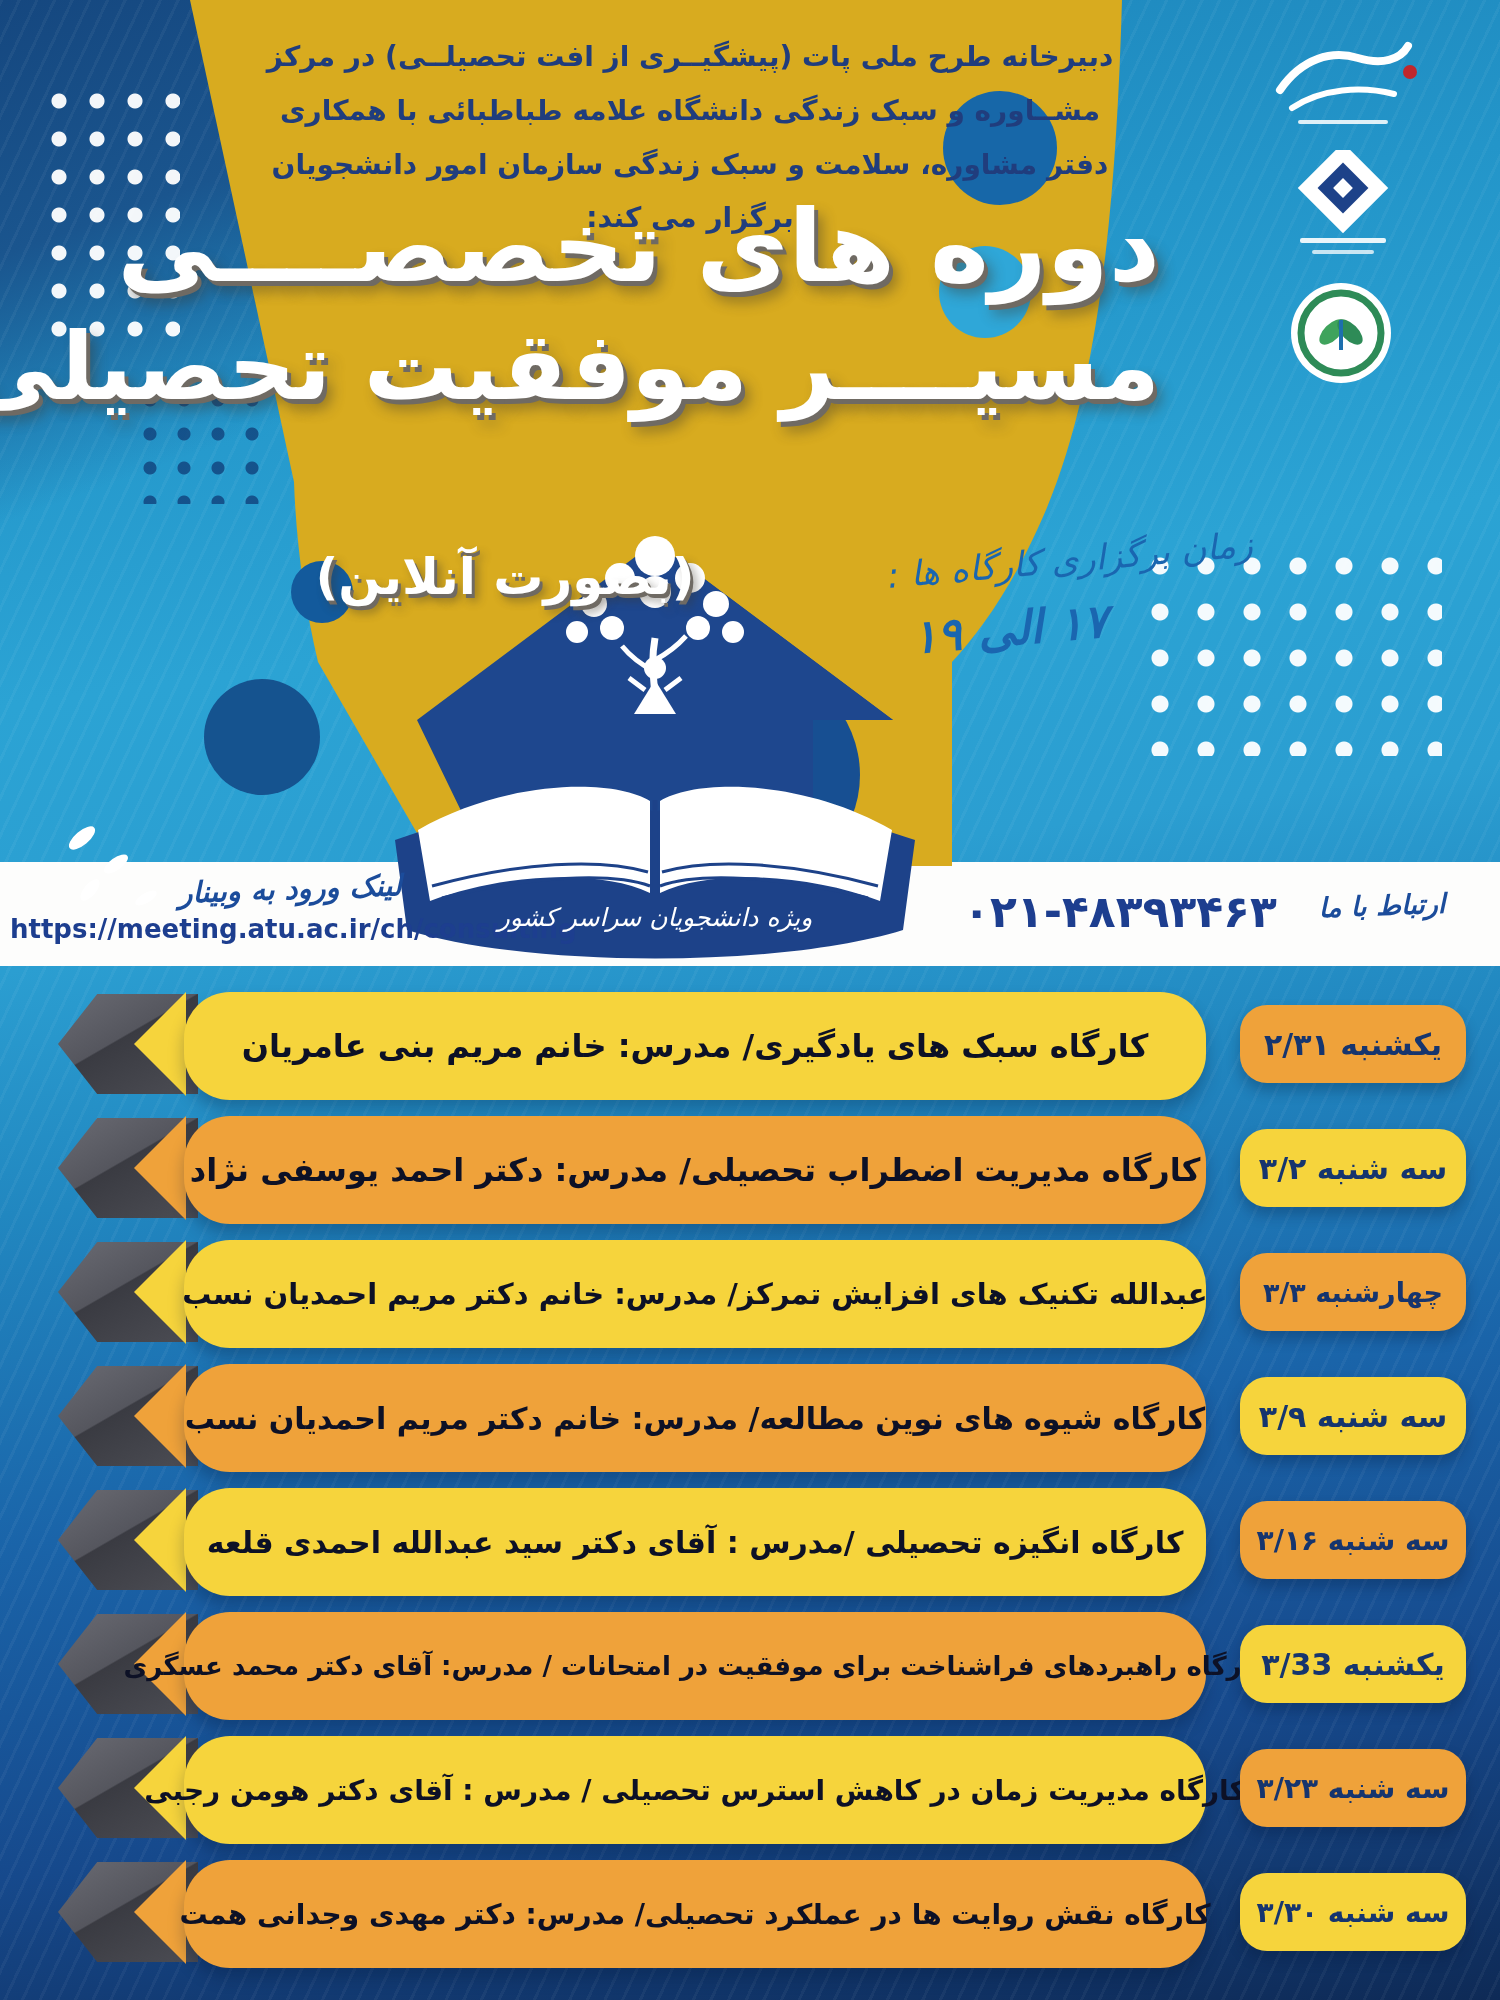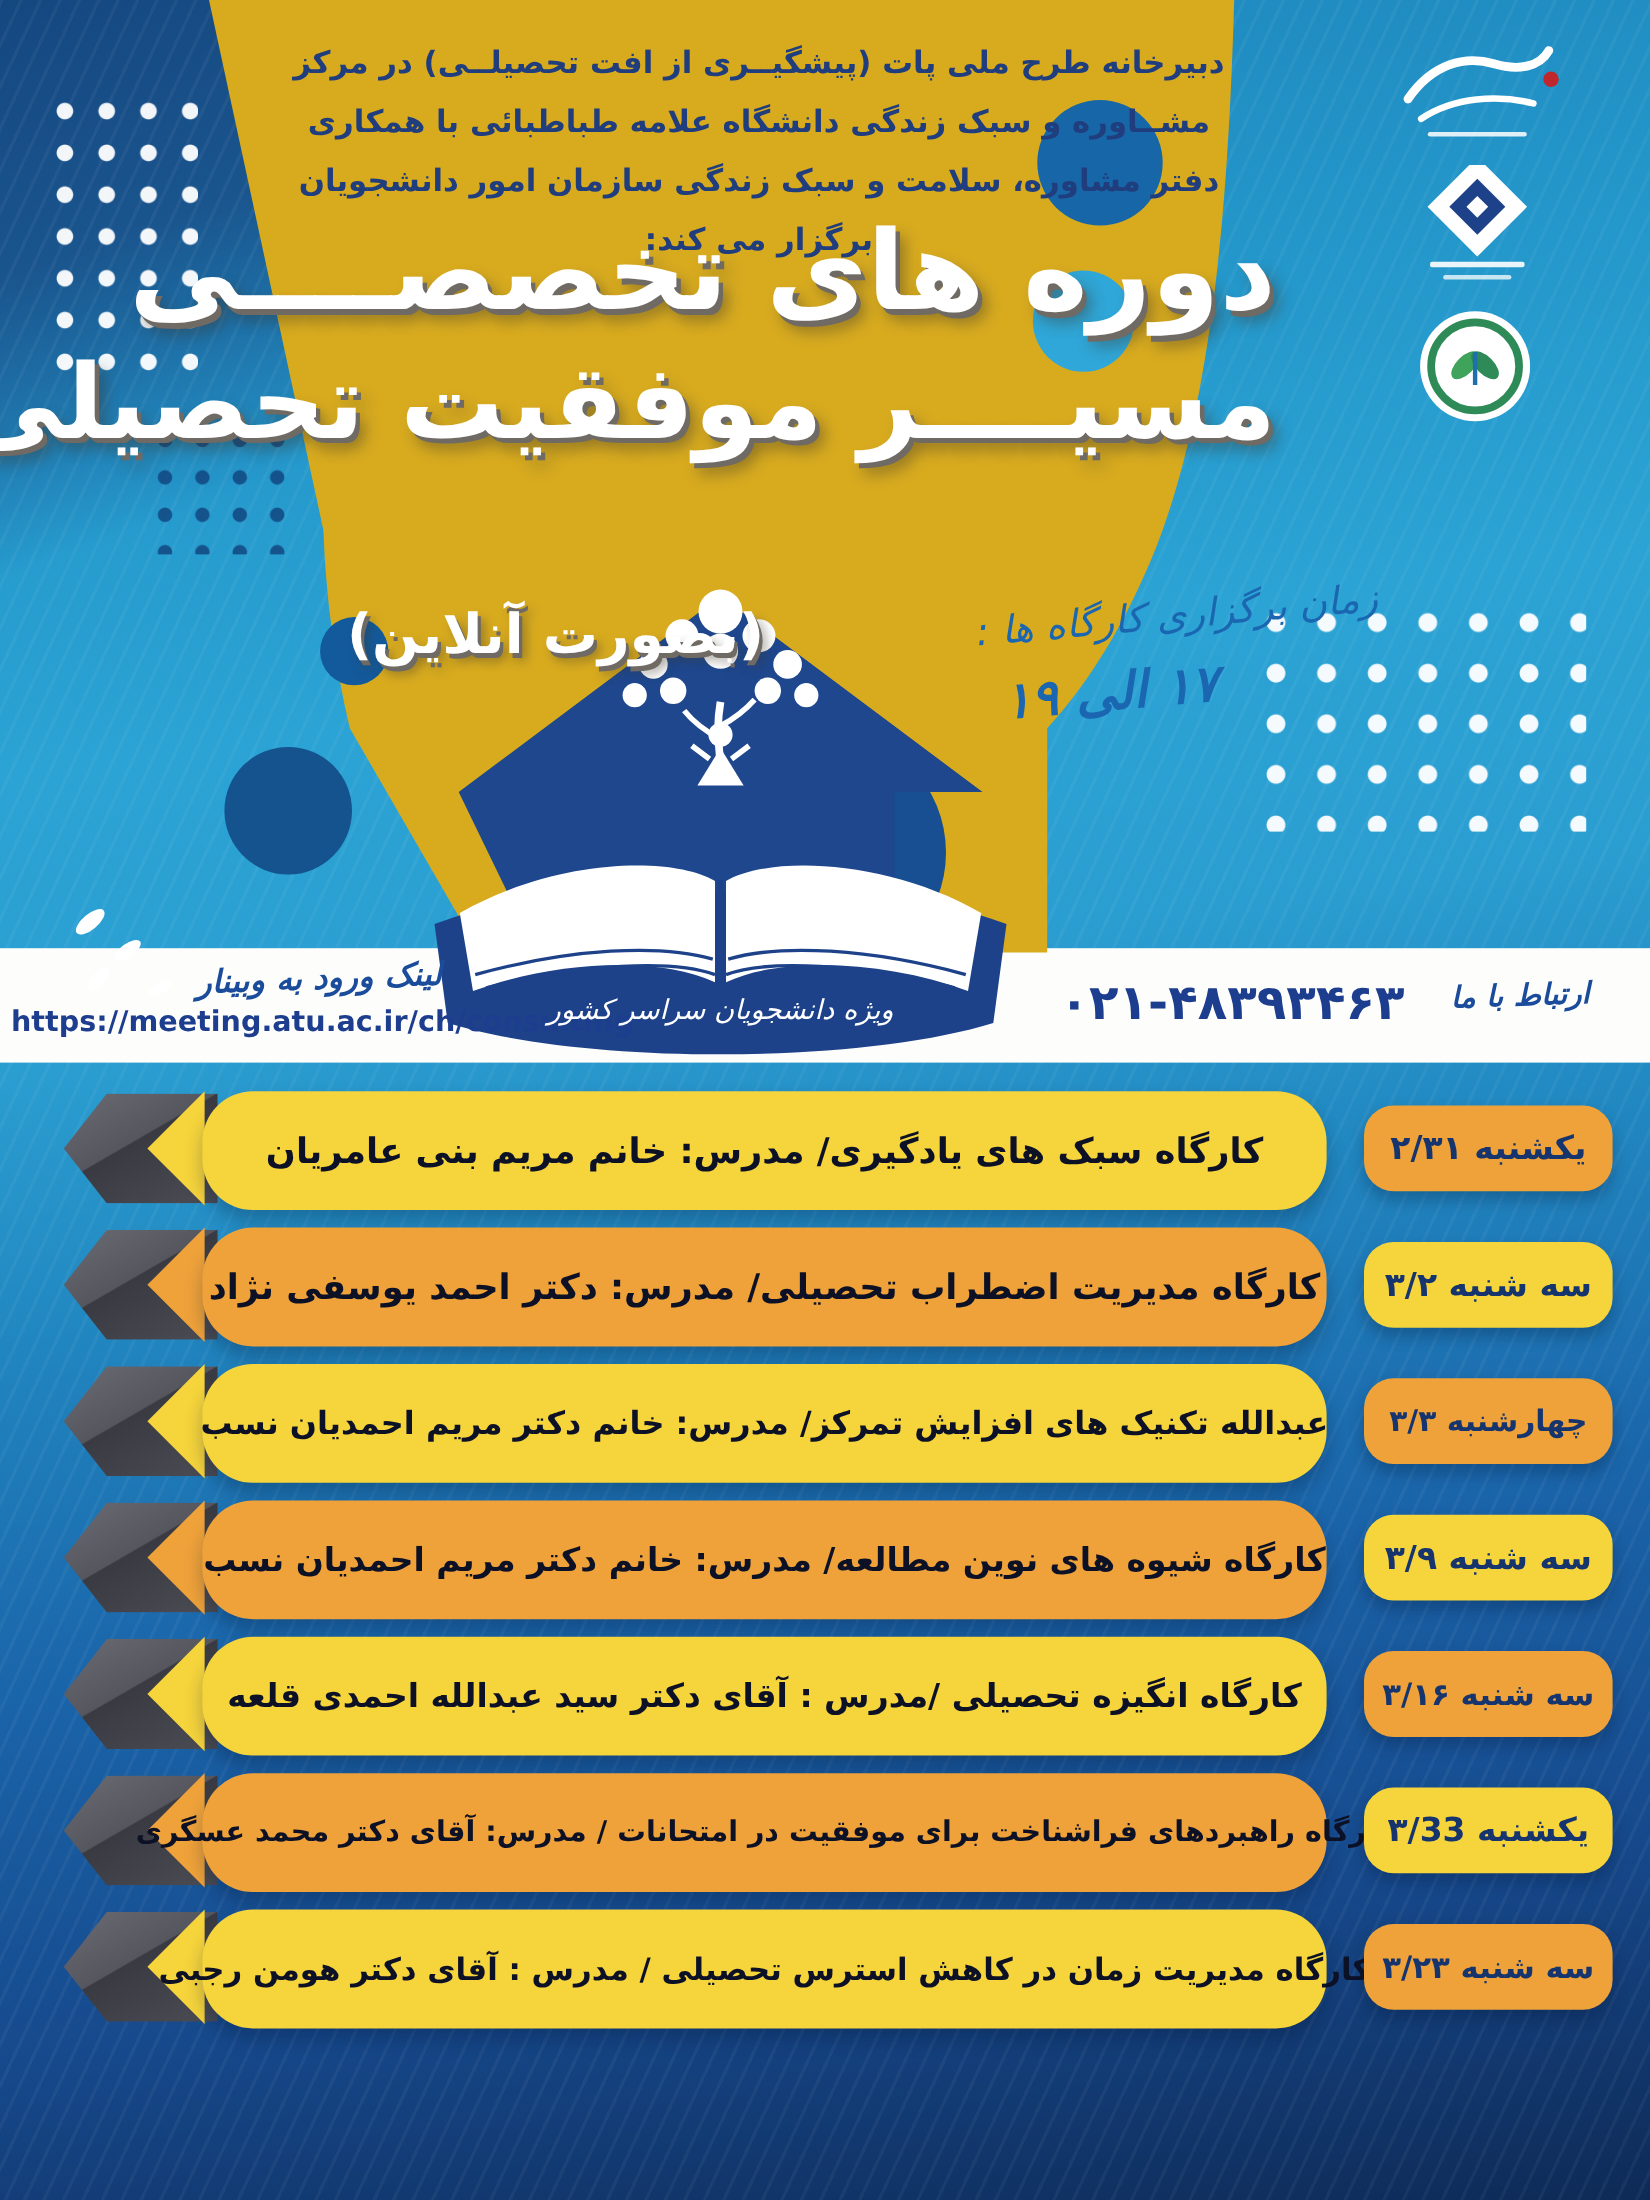--- a/index.html
+++ b/index.html
@@ -236,15 +236,23 @@
       <div class="datebox">یکشنبه ۳/33</div>
     </div>
     <div class="row c-yellow">
       <div class="pencil"></div>
       <div class="tip"></div>
       <div class="ribbon">
           <span>کارگاه مدیریت زمان در کاهش استرس تحصیلی / مدرس : آقای دکتر هومن رجبی</span>
         </div>
       <div class="datebox">سه شنبه ۳/۲۳</div>
     </div>
+    <div class="row c-orange">
+      <div class="pencil"></div>
+      <div class="tip"></div>
+      <div class="ribbon">
+          <span>کارگاه نقش روایت ها در عملکرد تحصیلی/ مدرس: دکتر مهدی وجدانی همت</span>
+        </div>
+      <div class="datebox">سه شنبه ۳/۳۰</div>
+    </div>
   </div>
 
 </div>
 
 </body></html>

